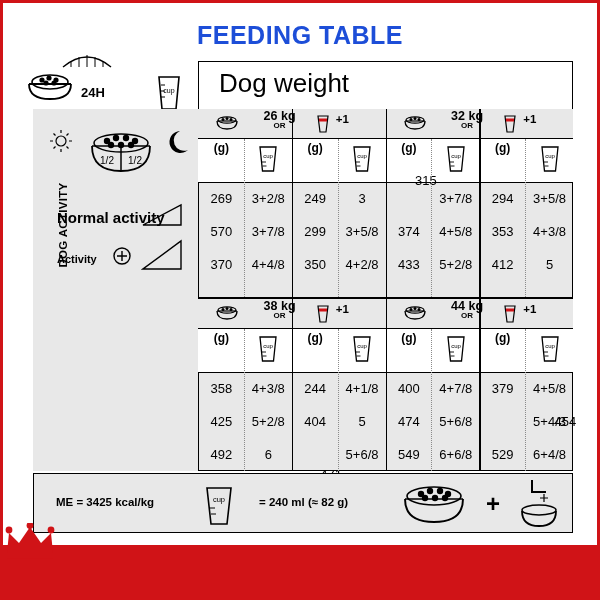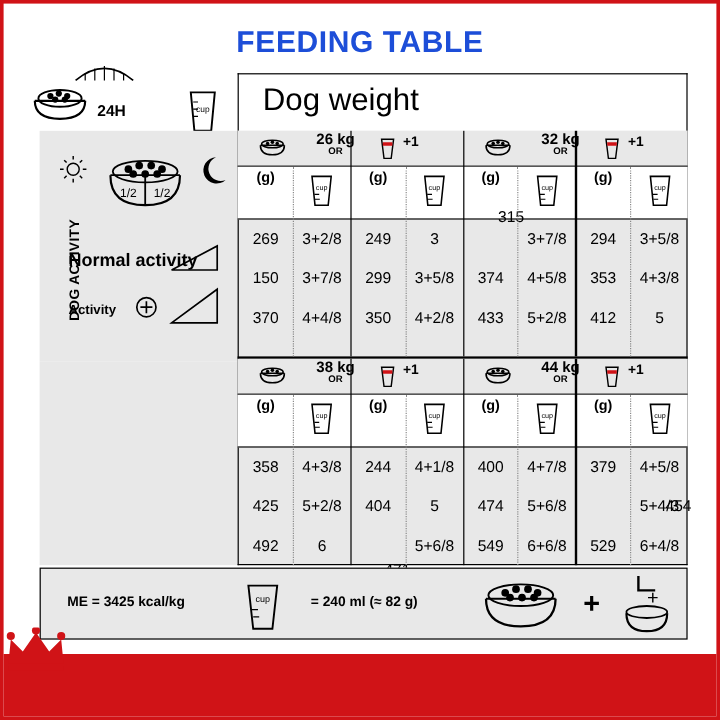--- a/index.html
+++ b/index.html
@@ -247,21 +247,21 @@
         <path d="M6 17 L10 17 M6.5 21 L10.5 21" stroke="#000" stroke-width=".9"></path>
       </svg>
       <div class="cell" style="left: 165px; top: 130px; width: 46.875px;">269</div>
       <div class="cell" style="left: 211.875px; top: 130px; width: 46.875px;">3+2/8</div>
       <div class="cell" style="left: 258.75px; top: 130px; width: 46.875px;">249</div>
       <div class="cell" style="left: 305.625px; top: 130px; width: 46.875px;">3</div>
       <div class="cell" style="left: 352.5px; top: 112px; width: 46.875px; margin-left: 17px;">315</div>
       <div class="cell" style="left: 399.375px; top: 130px; width: 46.875px;">3+7/8</div>
       <div class="cell" style="left: 446.25px; top: 130px; width: 46.875px;">294</div>
       <div class="cell" style="left: 493.125px; top: 130px; width: 46.875px;">3+5/8</div>
-      <div class="cell" style="left: 165px; top: 163px; width: 46.875px;">150</div>
+      <div class="cell" style="left: 165px; top: 163px; width: 46.875px;">570</div>
       <div class="cell" style="left: 211.875px; top: 163px; width: 46.875px;">3+7/8</div>
       <div class="cell" style="left: 258.75px; top: 163px; width: 46.875px;">299</div>
       <div class="cell" style="left: 305.625px; top: 163px; width: 46.875px;">3+5/8</div>
       <div class="cell" style="left: 352.5px; top: 163px; width: 46.875px;">374</div>
       <div class="cell" style="left: 399.375px; top: 163px; width: 46.875px;">4+5/8</div>
       <div class="cell" style="left: 446.25px; top: 163px; width: 46.875px;">353</div>
       <div class="cell" style="left: 493.125px; top: 163px; width: 46.875px;">4+3/8</div>
       <div class="cell" style="left: 165px; top: 196px; width: 46.875px;">370</div>
       <div class="cell" style="left: 211.875px; top: 196px; width: 46.875px;">4+4/8</div>
       <div class="cell" style="left: 258.75px; top: 196px; width: 46.875px;">350</div>

